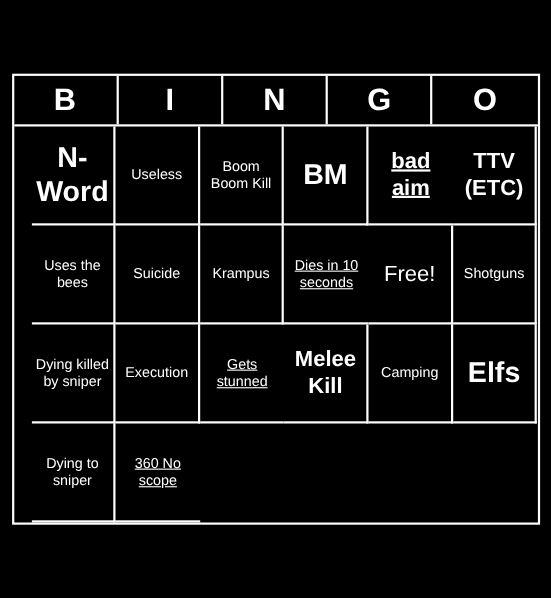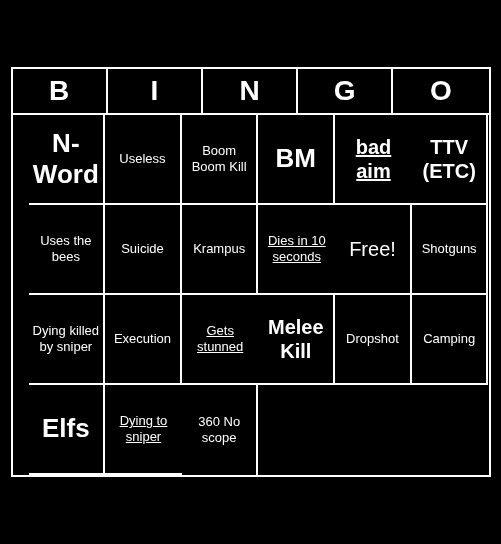--- a/index.html
+++ b/index.html
@@ -95,19 +95,18 @@
       <div class="bingo-cell small">Uses the bees</div>
       <div class="bingo-cell small">Suicide</div>
       <div class="bingo-cell small">Krampus</div>
       <div class="bingo-cell small">Dies in 10 seconds</div>
       <div class="bingo-cell free">Free!</div>
       <div class="bingo-cell small">Shotguns</div>
       <div class="bingo-cell small">Dying killed by sniper</div>
       <div class="bingo-cell small">Execution</div>
       <div class="bingo-cell small">Gets stunned</div>
       <div class="bingo-cell medium">Melee Kill</div>
-      <div class="bingo-cell small">Dropshot</div>
       <div class="bingo-cell small">Camping</div>
       <div class="bingo-cell large">Elfs</div>
       <div class="bingo-cell small">Dying to sniper</div>
       <div class="bingo-cell small">360 No scope</div>
     </div>
 </div>
 
 </body></html>

